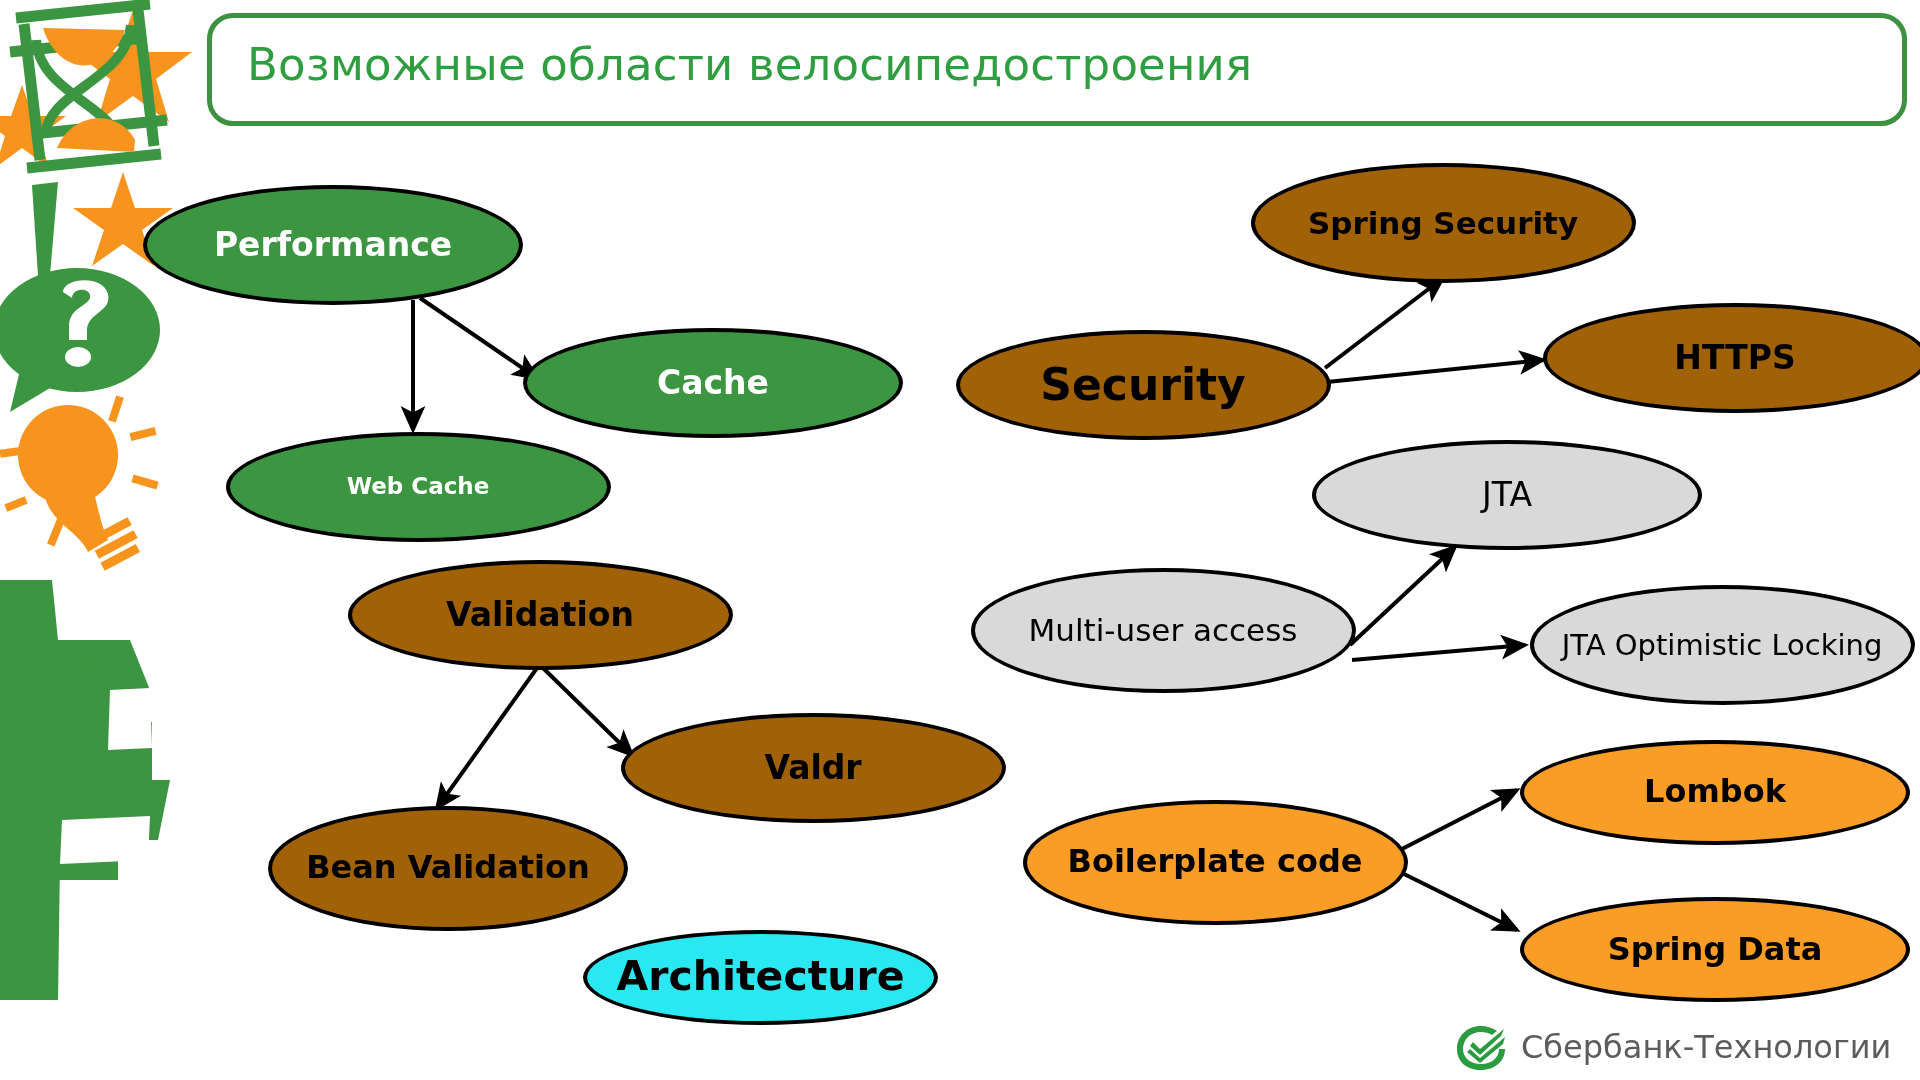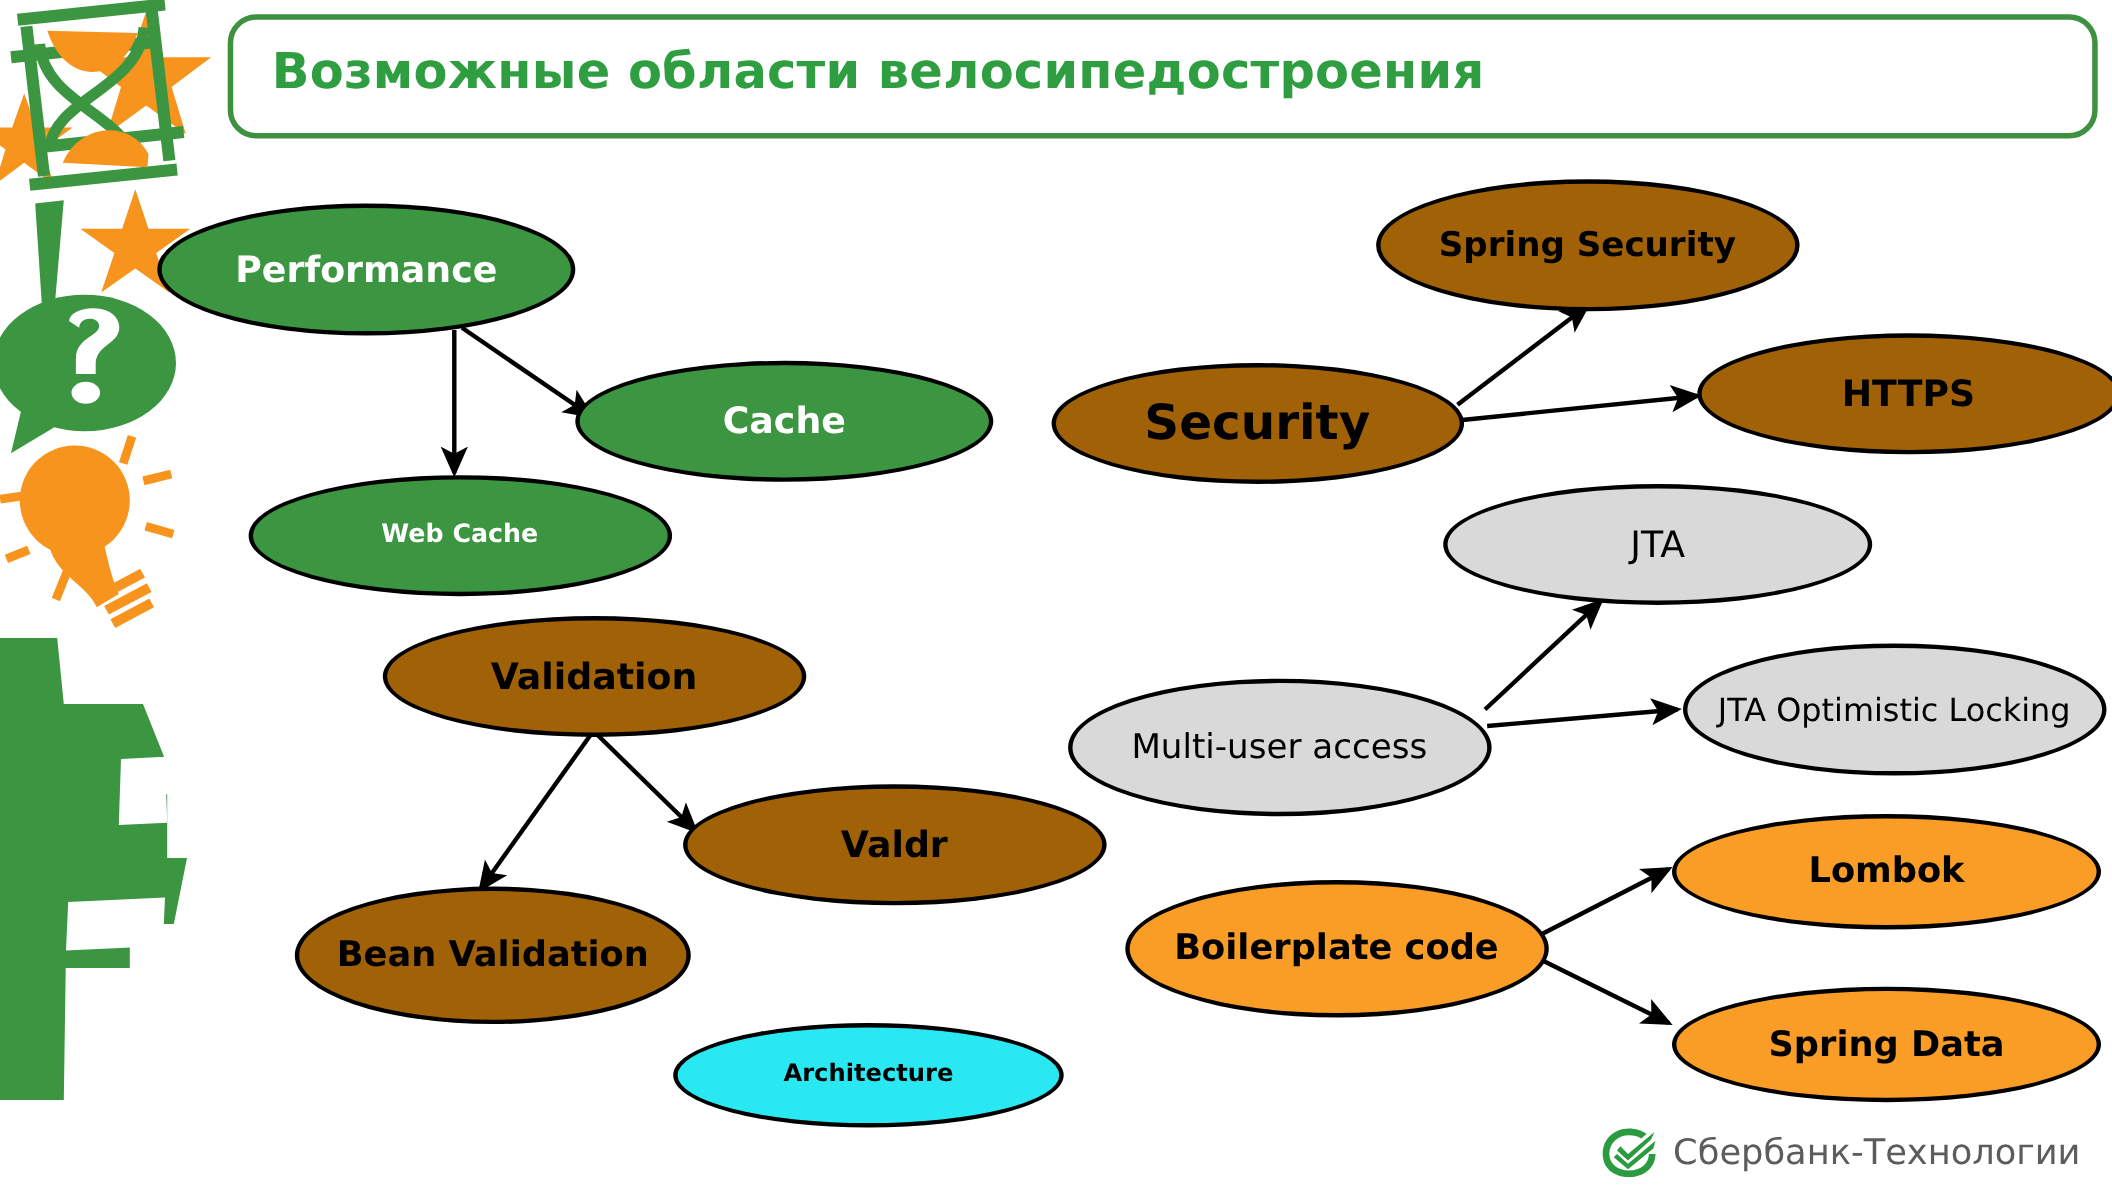--- a/index.html
+++ b/index.html
@@ -23,21 +23,21 @@
     border:5px solid #3e9141;
     border-radius:26px;
     background:#ffffff;
     box-sizing:border-box;
   }
   .title-text{
     position:absolute;
     left:247px;top:38px;
     width:1620px;
     font-size:45px;
-    font-weight:bold;
+    font-weight:normal;
     color:#2f9e41;
     letter-spacing:.2px;
     white-space:nowrap;
   }
 
   
   #edges{position:absolute;left:0;top:0;width:1920px;height:1080px;}
   .node{
     position:absolute;
     border:4px solid #000000;
@@ -170,36 +170,36 @@
       </div>
       <div class="node n-yellow" style="left: 347.5px; top: 560px; width: 385px; height: 110px; font-size: 33px;">
         <span>Validation</span>
       </div>
       <div class="node n-yellow" style="left: 620.5px; top: 713px; width: 385px; height: 110px; font-size: 33px;">
         <span>Valdr</span>
       </div>
       <div class="node n-yellow" style="left: 268px; top: 805.5px; width: 360px; height: 125px; font-size: 32px;">
         <span>Bean Validation</span>
       </div>
-      <div class="node n-cyan" style="left: 612px; top: 929.5px; width: 355px; height: 95px; font-size: 22px;">
+      <div class="node n-cyan" style="left: 583px; top: 929.5px; width: 355px; height: 95px; font-size: 41px;">
         <span>Architecture</span>
       </div>
       <div class="node n-red" style="left: 1250.5px; top: 163px; width: 385px; height: 120px; font-size: 31px;">
         <span>Spring Security</span>
       </div>
       <div class="node n-red" style="left: 955.5px; top: 330px; width: 375px; height: 110px; font-size: 44px;">
         <span>Security</span>
       </div>
       <div class="node n-red" style="left: 1542.5px; top: 303px; width: 385px; height: 110px; font-size: 33px;">
         <span>HTTPS</span>
       </div>
       <div class="node n-gray" style="left: 1312px; top: 440px; width: 390px; height: 110px; font-size: 33px;">
         <span>JTA</span>
       </div>
-      <div class="node n-gray" style="left: 970.5px; top: 617px; width: 385px; height: 125px; font-size: 31px;">
+      <div class="node n-gray" style="left: 970.5px; top: 568px; width: 385px; height: 125px; font-size: 31px;">
         <span>Multi-user access</span>
       </div>
       <div class="node n-gray" style="left: 1529.5px; top: 585px; width: 385px; height: 120px; font-size: 29px;">
         <span>JTA Optimistic Locking</span>
       </div>
       <div class="node n-orange" style="left: 1520px; top: 739.5px; width: 390px; height: 105px; font-size: 32px;">
         <span>Lombok</span>
       </div>
       <div class="node n-orange" style="left: 1022.5px; top: 799.5px; width: 385px; height: 125px; font-size: 32px;">
         <span>Boilerplate code</span>

